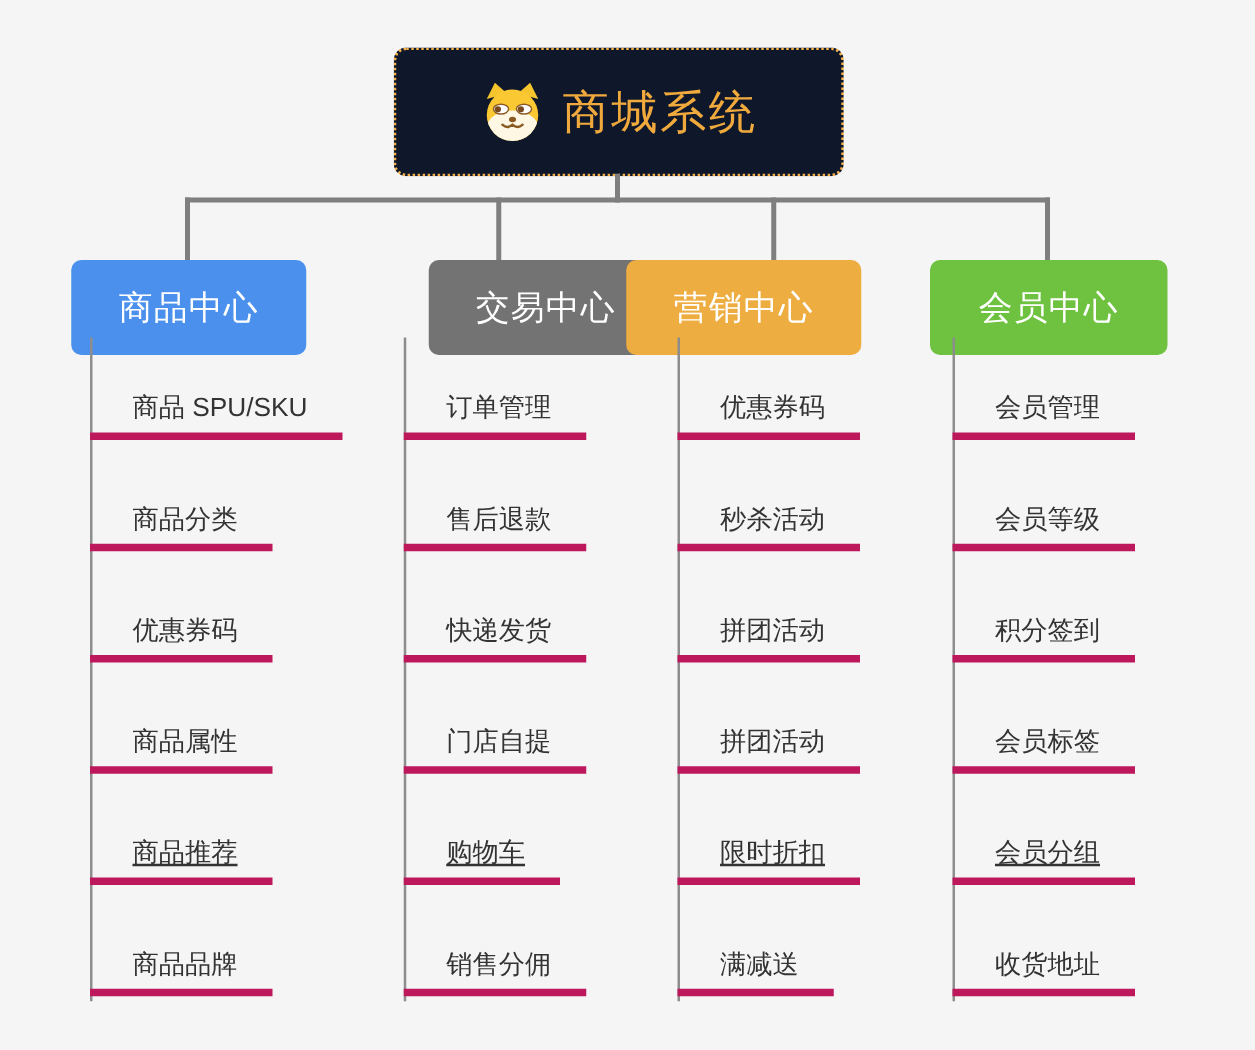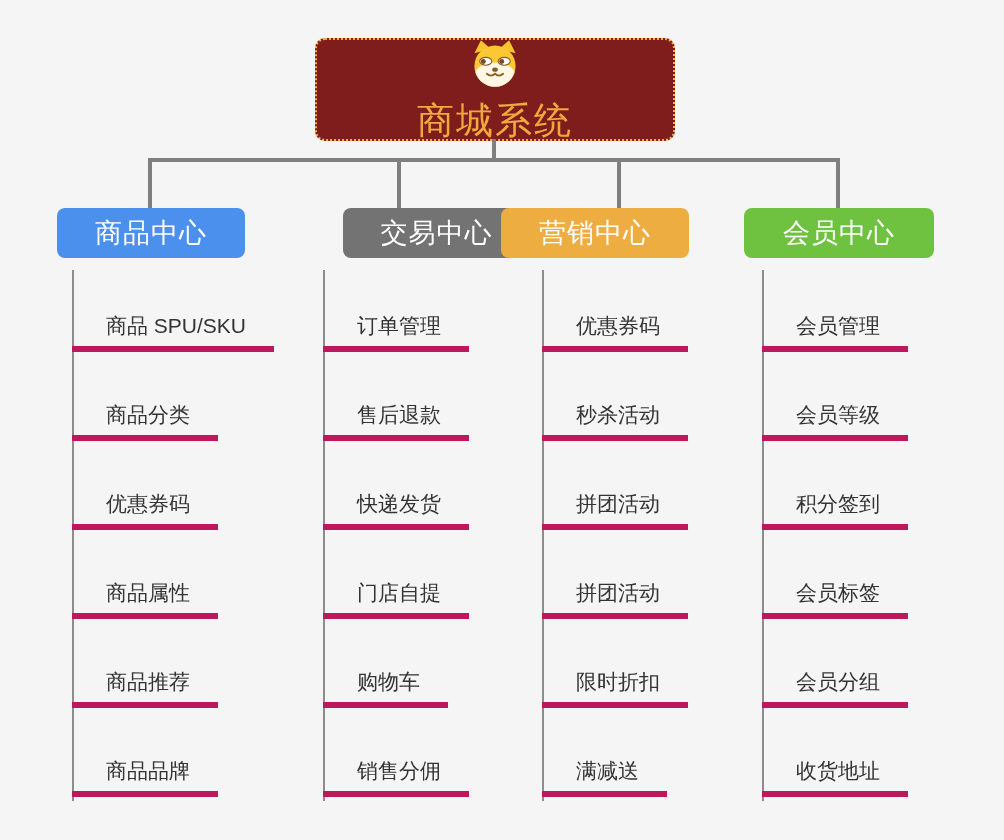--- a/index.html
+++ b/index.html
@@ -9,45 +9,44 @@
     background: #f5f5f6;
     position: relative;
     overflow: hidden;
   }
   .canvas { position: absolute; inset: 0; }
 
   
   .root-node {
     position: absolute;
     left: 315px; top: 38px; width: 360px; height: 103px;
-    background: #7f1d1d;
+    background: #0f172a;
     border: 2px dotted #f3b04a;
     border-radius: 10px;
     display: flex; align-items: center; justify-content: center;
     gap: 14px;
     cursor: default;
-    flex-direction: column;
   }
   .root-title {
     font-size: 37px;
     letter-spacing: 2px;
     color: #f0a93c;
     font-weight: 500;
     line-height: 1;
   }
   .root-icon { width: 52px; height: 48px; flex: 0 0 auto; }
 
   
   .line { position: absolute; background: #7f7f7f; }
   .col-line { position: absolute; width: 2px; background: #8d8d8d; }
 
   
   .branch-header {
     position: absolute;
-    top: 208px; height: 50px;
+    top: 208px; height: 76px;
     border-radius: 8px;
     color: #ffffff;
     font-size: 27px;
     letter-spacing: 1px;
     display: flex; align-items: center; justify-content: center;
     cursor: default;
   }
   .bh-1 { left: 57px;  width: 188px; }
   .bh-2 { left: 307px; width: 187px; }
   .bh-3 { left: 501px; width: 188px; }
@@ -71,21 +70,21 @@
     padding: 0 28px 6px 34px;
     white-space: nowrap;
     font-size: 21px;
     color: #333333;
     cursor: default;
   }
   .ti-1 { top: 46px; }
   .ti-2 { top: 135px; }
   .ti-3 { top: 224px; }
   .ti-4 { top: 313px; }
-  .ti-5 { top: 402px; }
+  .ti-5 { top: 402px; text-decoration: underline; }
   .ti-6 { top: 491px; }
 </style>
 </head>
 <body>
 
 <div class="canvas">
 
   <div class="root-node">
     <svg class="root-icon" viewBox="0 0 48 44" aria-hidden="true">
       <defs>

